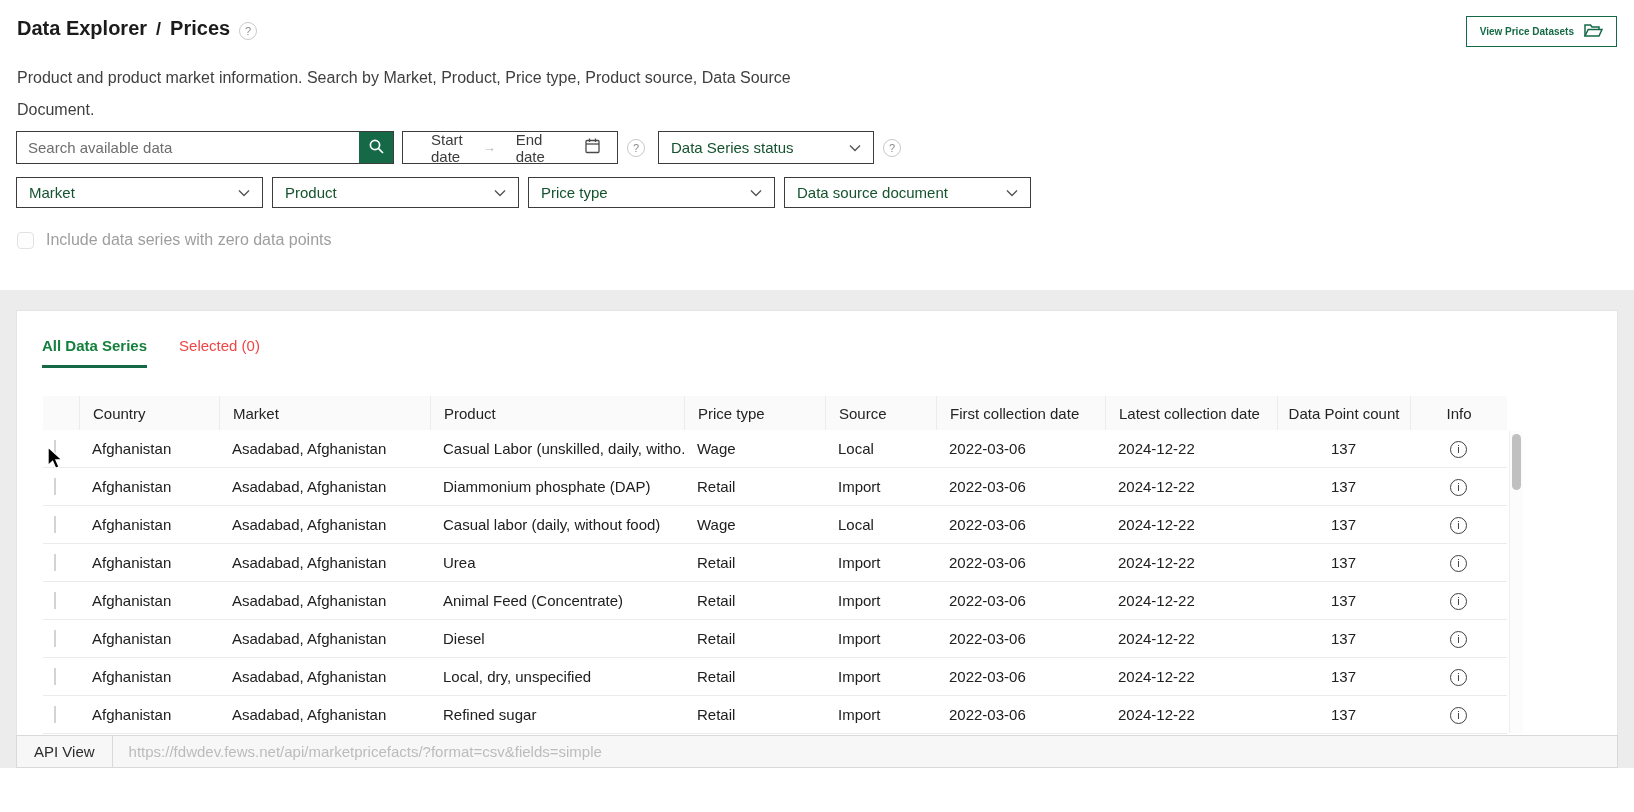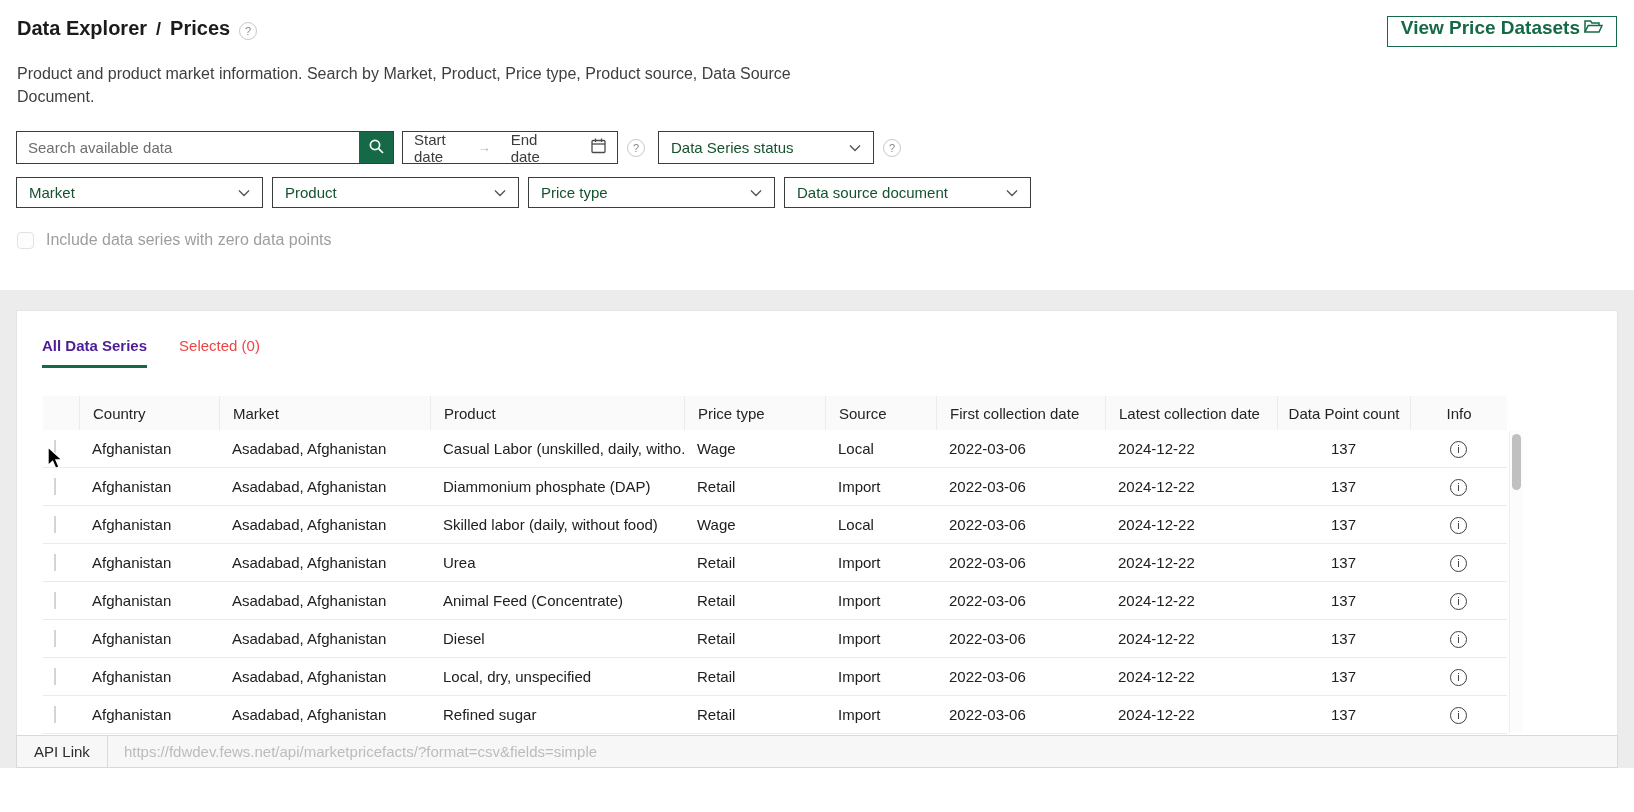--- a/index.html
+++ b/index.html
@@ -17,37 +17,37 @@
   .title-row .crumb { font-size:20px; font-weight:700; color:#1b1b1b; }
   .title-row .sep { font-size:18px; font-weight:700; color:#1b1b1b; }
   .help-circle {
     width:18px; height:18px; border:1px solid #c9c9c9; border-radius:50%;
     display:flex; align-items:center; justify-content:center;
     font-size:11px; color:#8c8c8c; background:#fff; flex:0 0 auto;
   }
   .view-btn {
     position:absolute; top:16px; right:17px; height:31px;
     border:1px solid #156947; background:#fff; color:#156947;
-    font-size:19px; font-weight:700; display:flex; gap:4px;
+    font-size:10px; font-weight:700; display:flex; align-items:center; gap:10px;
     padding:0 13px; cursor:pointer; font-family:"Liberation Sans",sans-serif;
   }
-  .desc { position:absolute; top:62px; left:17px; width:790px; font-size:16px; line-height:23px; color:#3f3f3f; }
+  .desc { position:absolute; top:62px; left:17px; width:790px; font-size:16px; line-height:32px; color:#3f3f3f; }
 
   
   .filter-row1 { position:absolute; top:131px; left:16px; display:flex; align-items:center; }
   .search-wrap { width:378px; height:33px; border:1px solid #3c3c3c; display:flex; background:#fff; }
   .search-wrap input {
     flex:1; border:none; outline:none; padding:0 11px; font-size:15px;
     font-family:"Liberation Sans",sans-serif; color:#333;
   }
   .search-wrap input::placeholder { color:#6e6e6e; opacity:1; }
   .search-btn { width:34px; height:31px; background:#156947; border:none; display:flex; align-items:center; justify-content:center; cursor:pointer; }
   .date-range {
     margin-left:8px; width:216px; height:33px; border:1px solid #3c3c3c; background:#fff;
-    display:flex; align-items:center; padding:0 11px; font-size:15px; color:#3c3c3c; gap:20px;
+    display:flex; align-items:center; padding:0 28px; font-size:15px; color:#3c3c3c; gap:20px;
   }
   .date-range .arrow { color:#b3b3b3; font-size:13px; }
   .date-range .spacer { flex:1; }
   .hc1 { margin-left:9px; } .hc2 { margin-left:9px; }
   .select-box {
     height:33px; border:1px solid #3c3c3c; background:#fff; display:flex; align-items:center;
     padding:0 12px; font-size:15px; color:#14532d; cursor:pointer;
   }
   .select-box .chev { margin-left:auto; color:#555; }
   .status-select { margin-left:13px; width:216px; }
@@ -60,21 +60,21 @@
   .zero-label { font-size:16px; color:#9e9e9e; }
 
   
   .gray-section { position:absolute; top:290px; left:0; width:1634px; height:522px; background:#ececec; }
   .card {
     position:absolute; top:310px; left:16px; width:1602px; height:502px;
     background:#fff; border:1px solid #e4e4e4; border-bottom:none;
   }
   .tabs { position:absolute; top:26px; left:25px; display:flex; gap:32px; }
   .tab { font-size:15px; padding-bottom:11px; cursor:pointer; }
-  .tab.active { color:#4c1d95; font-weight:700; border-bottom:3px solid #156947; }
+  .tab.active { color:#15803d; font-weight:700; border-bottom:3px solid #156947; }
   .tab.inactive { color:#ef4444; font-weight:400; }
 
   
   .tbl { position:absolute; top:85px; left:26px; width:1464px; }
   .trow {
     display:grid;
     grid-template-columns: 36px 140px 211px 254px 141px 111px 169px 172px 133px 97px;
     align-items:center;
   }
   .thead { height:34px; background:#fafafa; font-size:15px; color:#242424; }
@@ -261,21 +261,21 @@
       <div>2022-03-06</div>
       <div>2024-12-22</div>
       <div class="c-center">137</div>
       <div class="c-center"><span class="info-icn">i</span></div>
     </div>
 
     <div class="trow tbody-row">
       <div><span class="row-cb"></span></div>
       <div>Afghanistan</div>
       <div>Asadabad, Afghanistan</div>
-      <div>Skilled labor (daily, without food)</div>
+      <div>Casual labor (daily, without food)</div>
       <div>Wage</div>
       <div>Local</div>
       <div>2022-03-06</div>
       <div>2024-12-22</div>
       <div class="c-center">137</div>
       <div class="c-center"><span class="info-icn">i</span></div>
     </div>
 
     <div class="trow tbody-row">
       <div><span class="row-cb"></span></div>
@@ -344,21 +344,21 @@
   </div>
 
   <div class="vscroll">
     <div class="vthumb"></div>
   </div>
 </div>
 
 <div class="bottom-strip"></div>
 
 <div class="api-bar">
-  <div class="api-label">API Link</div>
+  <div class="api-label">API View</div>
   <div class="api-url">https://fdwdev.fews.net/api/marketpricefacts/?format=csv&amp;fields=simple</div>
 </div>
 
 <div class="cursor">
   <svg width="22" height="26" viewBox="0 0 22 26">
     <path d="M2 1 L2 19.5 L6.6 15.4 L9.6 22.3 L13 20.8 L10 14 L16 13.8 Z" fill="#000000" stroke="#ffffff" stroke-width="1.4"></path>
   </svg>
 </div>
 
 </body></html>

